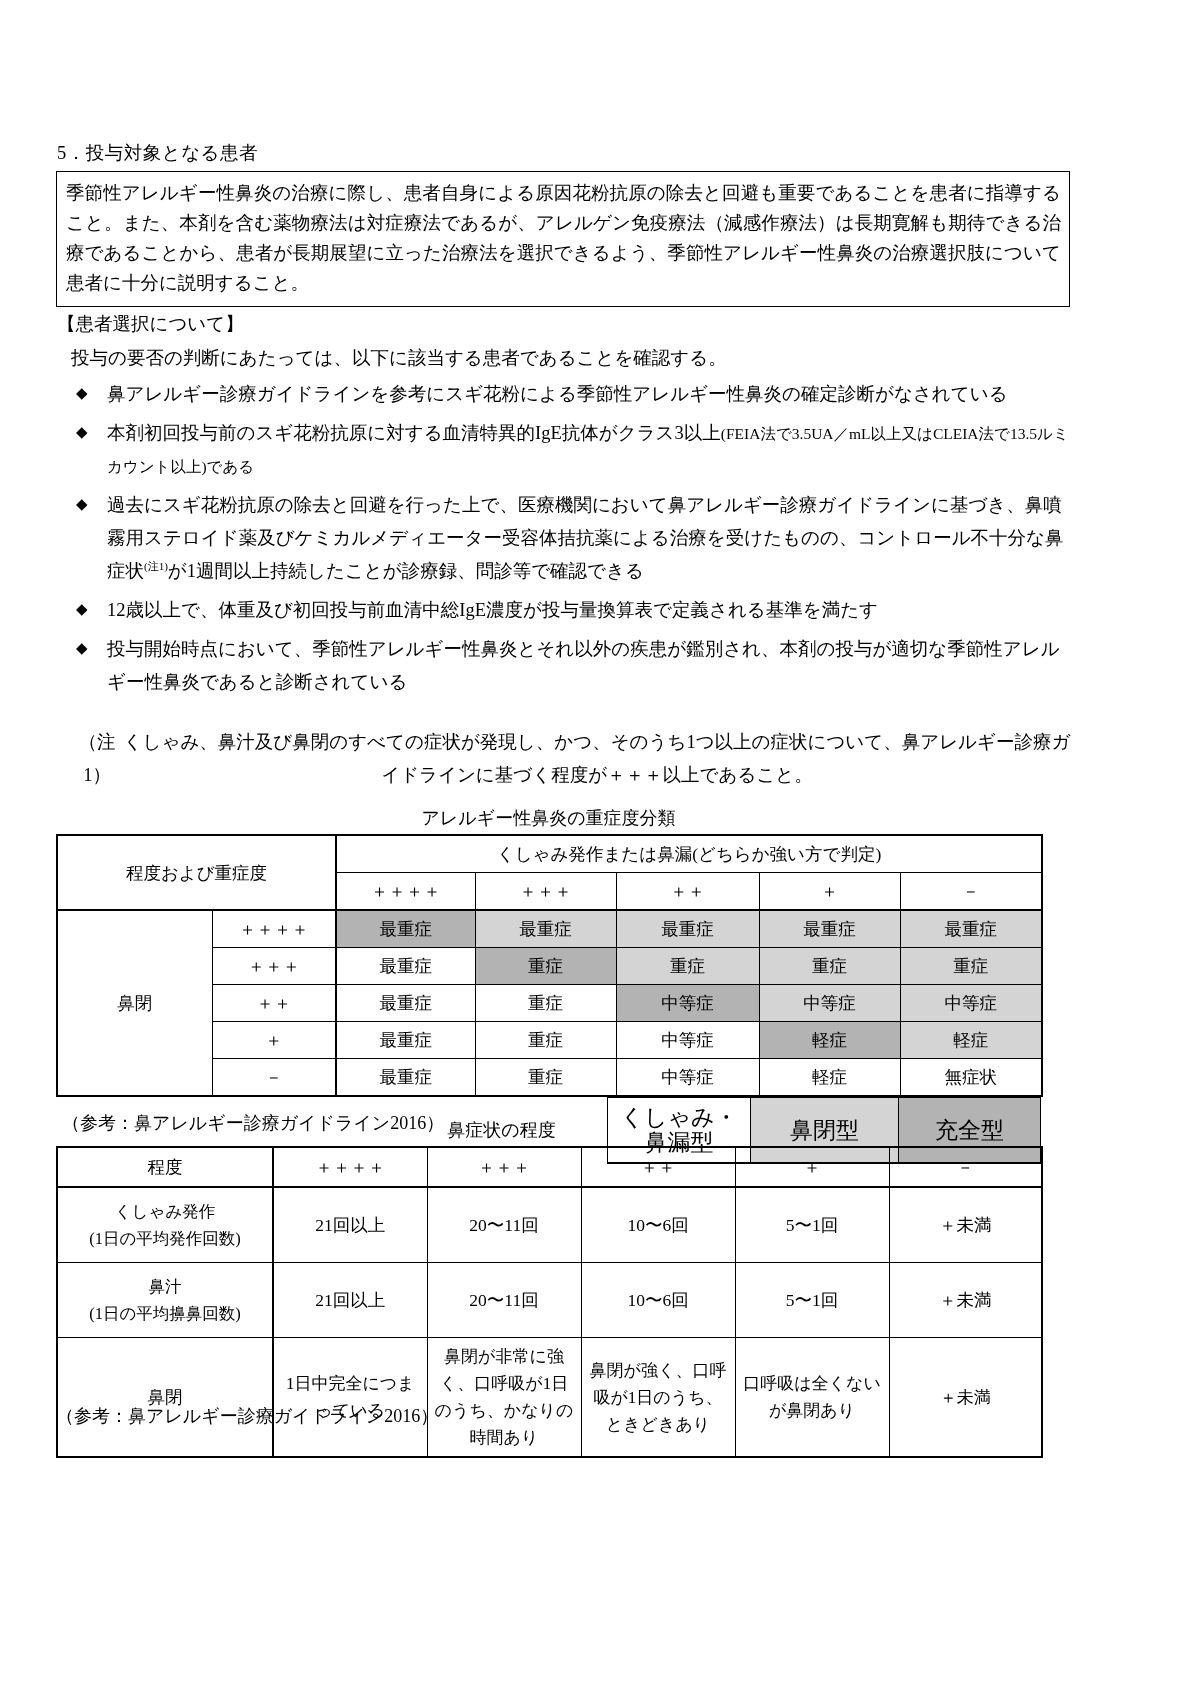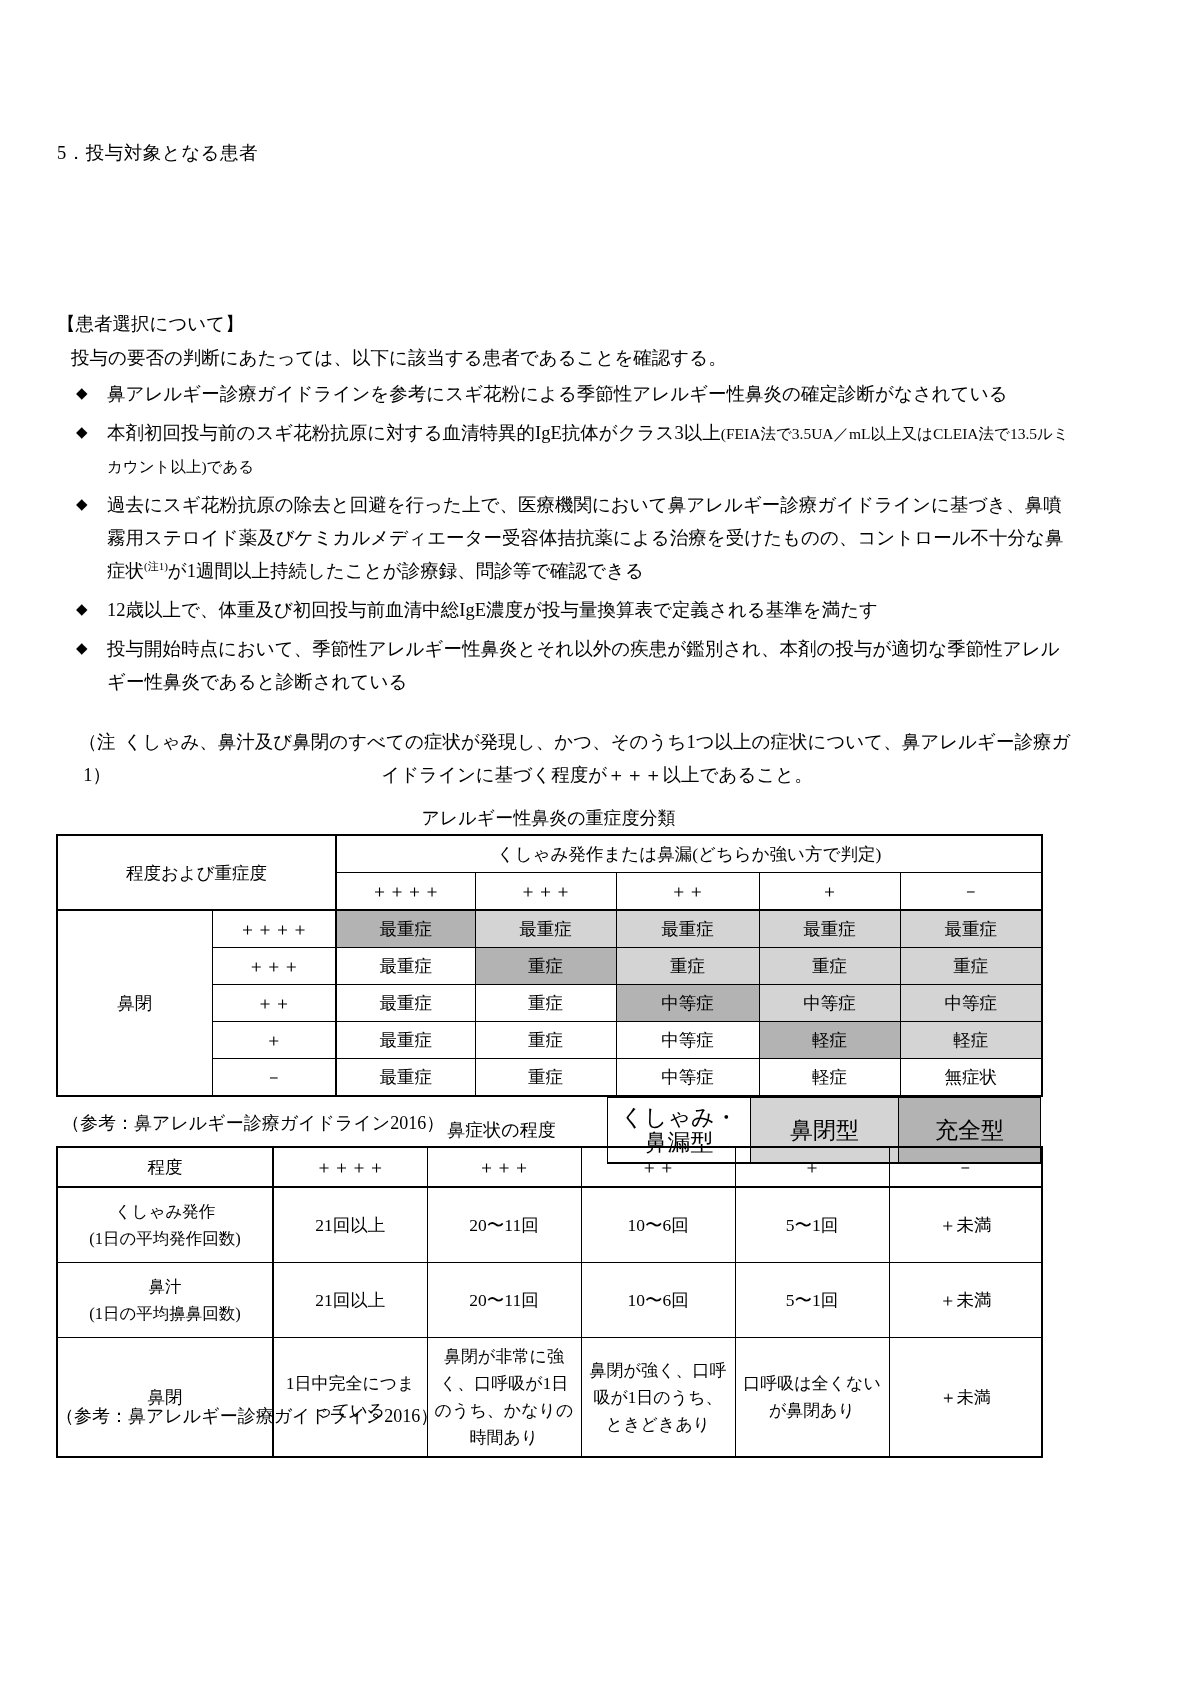--- a/index.html
+++ b/index.html
@@ -220,20 +220,23 @@
     white-space: nowrap;
   }
 </style>
 </head>
 <body>
 
 <div class="page">
 
   <div class="section-heading">5．投与対象となる患者</div>
 
+  <div class="boxed-note">
+    <p>季節性アレルギー性鼻炎の治療に際し、患者自身による原因花粉抗原の除去と回避も重要であることを患者に指導すること。また、本剤を含む薬物療法は対症療法であるが、アレルゲン免疫療法（減感作療法）は長期寛解も期待できる治療であることから、患者が長期展望に立った治療法を選択できるよう、季節性アレルギー性鼻炎の治療選択肢について患者に十分に説明すること。</p>
+  </div>
 
   <div class="bracket-heading">【患者選択について】</div>
   <div class="lead-line">投与の要否の判断にあたっては、以下に該当する患者であることを確認する。</div>
 
   <div class="bullet-list">
     <div class="bullet-item">
       <span class="bullet-glyph">◆</span>
       <span>鼻アレルギー診療ガイドラインを参考にスギ花粉による季節性アレルギー性鼻炎の確定診断がなされている</span>
     </div>
     <div class="bullet-item">

